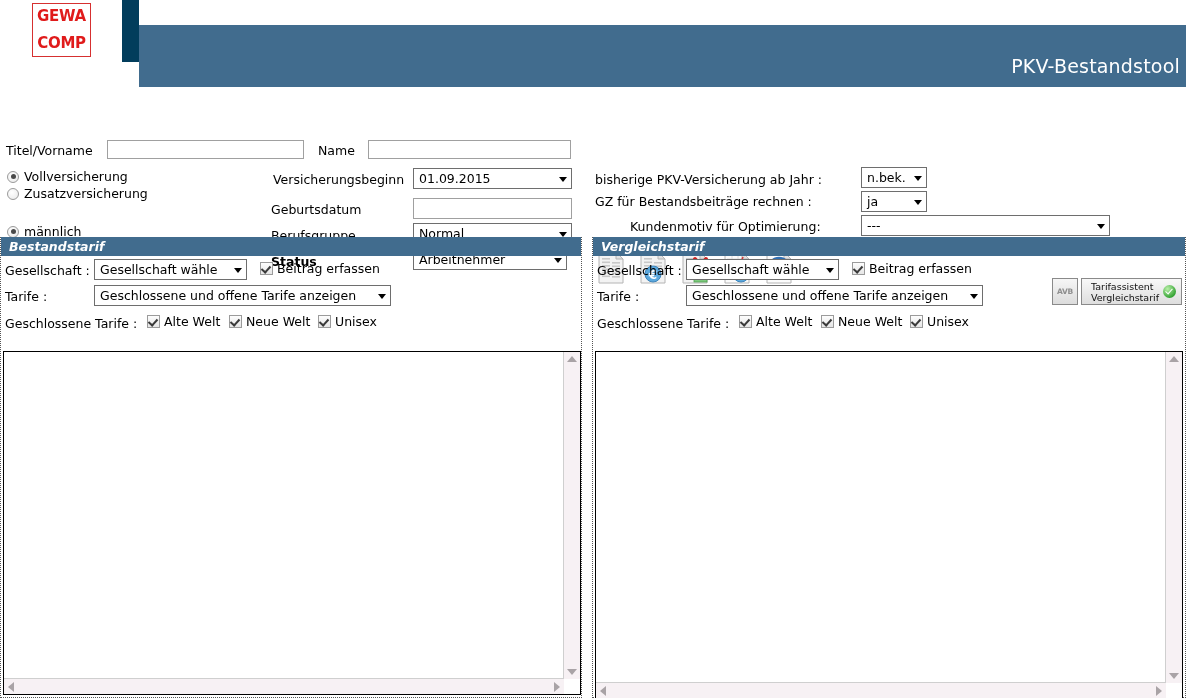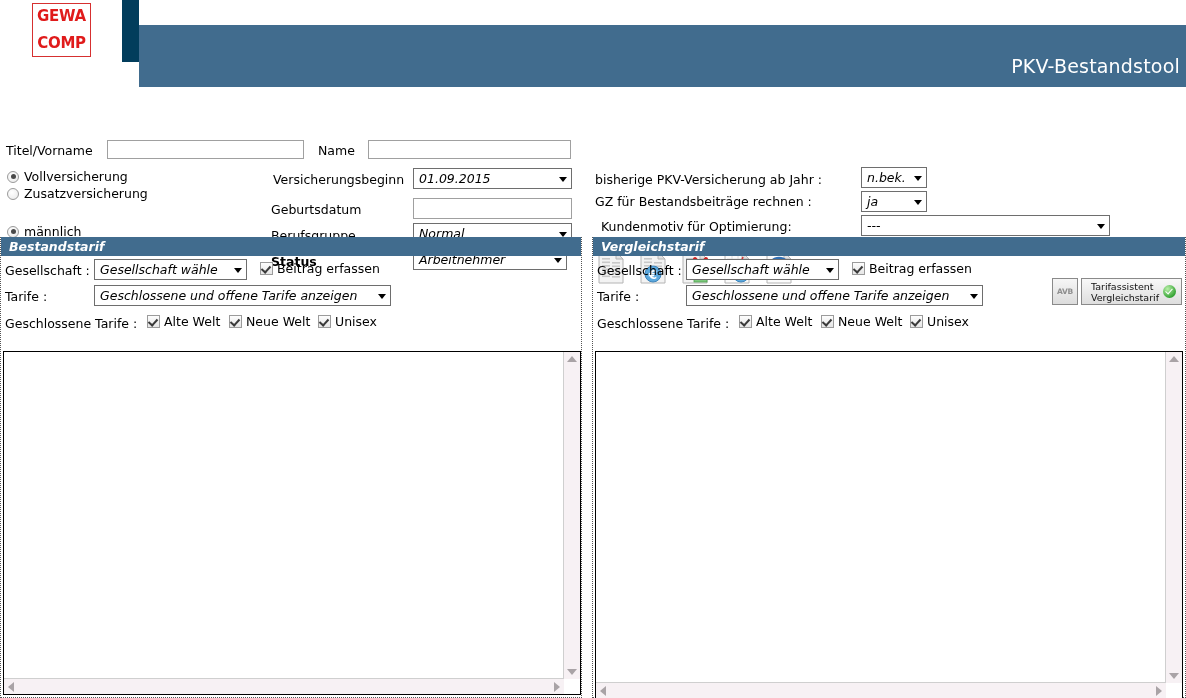--- a/index.html
+++ b/index.html
@@ -104,21 +104,20 @@
     box-sizing: border-box;
     height: 21px;
     font-size: 12.5px;
     line-height: 19px;
     padding-left: 5px;
     padding-right: 24px;
     color: #000;
     white-space: nowrap;
     overflow: hidden;
     cursor: default;
-    font-style: italic;
   }
   .sel .arr {
     position: absolute;
     right: 4px;
     top: 50%;
     margin-top: -2px;
     width: 0;
     height: 0;
     border-left: 4px solid transparent;
     border-right: 4px solid transparent;
@@ -386,21 +385,21 @@
     <span>n.bek.</span>
     <span class="arr"></span>
   </div>
 
   <div class="lbl" style="left:595px; top:132px;">GZ für Bestandsbeiträge rechnen :</div>
   <div class="sel" style="left:861px; top:129px; width:66px;">
     <span>ja</span>
     <span class="arr"></span>
   </div>
 
-  <div class="lbl" style="left:601px; top:157px;">Kundenmotiv für Optimierung:</div>
+  <div class="lbl" style="left:630px; top:157px;">Kundenmotiv für Optimierung:</div>
   <div class="sel" style="left:861px; top:153px; width:249px;">
     <span>---</span>
     <span class="arr"></span>
   </div>
 
   <div class="doc-icons">
 
     <div class="doc-ic">
       <svg width="27" height="33" viewBox="0 0 27 33">
         <path d="M1 1 h17 l7 7 v24 h-24 z" fill="#f3f3f3" stroke="#b4b4b4" stroke-width="1"></path>

